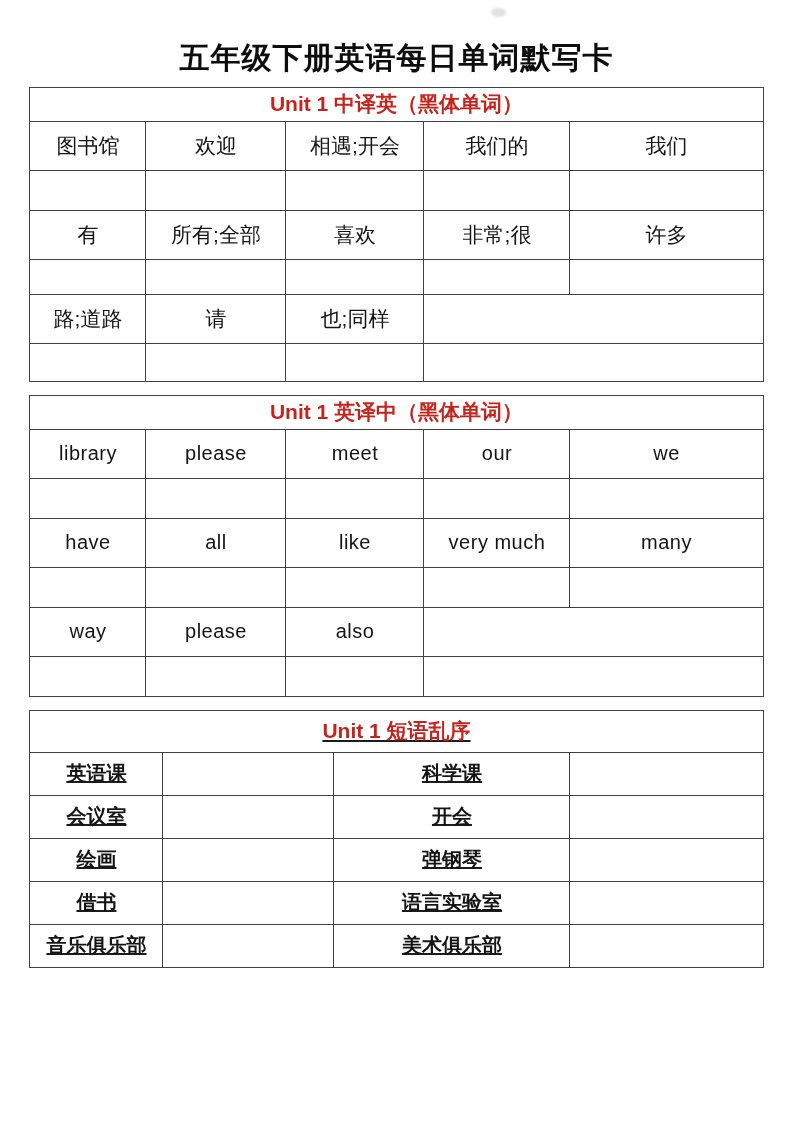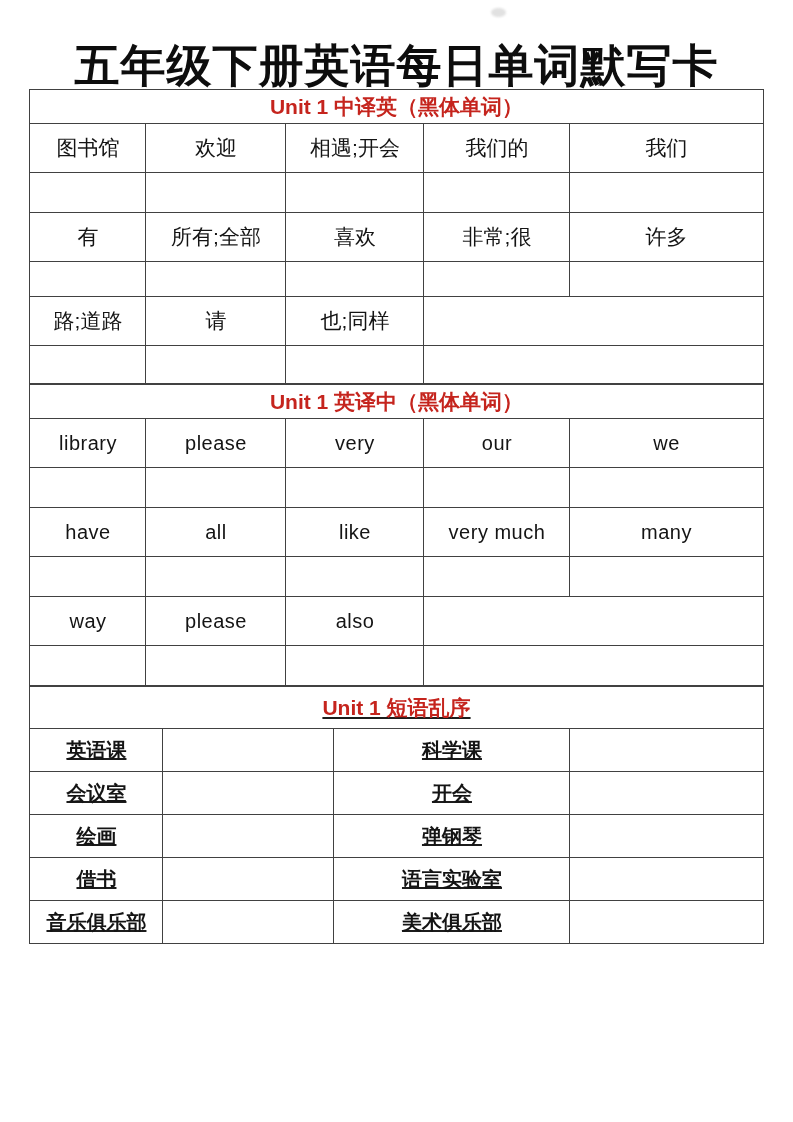--- a/index.html
+++ b/index.html
@@ -7,25 +7,25 @@
     width:793px;height:1122px;position:relative;
     font-family:"Liberation Sans","DejaVu Sans",sans-serif;
     color:#1c1c1c;
   }
   .smudge{
     position:absolute;left:491px;top:8px;width:15px;height:9px;
     background:#c9c9c9;opacity:.55;border-radius:50%;filter:blur(1px);
   }
   .page-title{
     margin:0;padding-top:42px;text-align:center;
-    font-size:45px;font-weight:900;letter-spacing:1px;color:#0d0d0d;
+    font-size:30px;font-weight:900;letter-spacing:1px;color:#0d0d0d;
     line-height:1.05;
   }
   table.sheet{
-    width:733px;margin:0 auto;border-collapse:collapse;table-layout:fixed;
+    width:733px;margin:13px auto;border-collapse:collapse;table-layout:fixed;
   }
   table.sheet td{
     border:1.5px solid #414141;text-align:center;vertical-align:middle;
     padding:0;overflow:hidden;
   }
   .t1{margin-top:21px;}
   .t2{margin-top:25px;}
   .t3{margin-top:25px;text-decoration:underline;}
   td.title-cell{
     color:#c5241d;font-weight:700;font-size:21px;height:33px;
@@ -109,21 +109,21 @@
       <col style="width:146px">
       <col style="width:193px">
   </colgroup>
   <tbody>
     <tr>
       <td class="title-cell" colspan="5">Unit 1 英译中（黑体单词）</td>
     </tr>
     <tr class="word-row">
       <td>library</td>
       <td>please</td>
-      <td>very</td>
+      <td>meet</td>
       <td>our</td>
       <td>we</td>
     </tr>
     <tr class="blank-row">
       <td></td>
       <td></td>
       <td></td>
       <td></td>
       <td></td>
     </tr>

